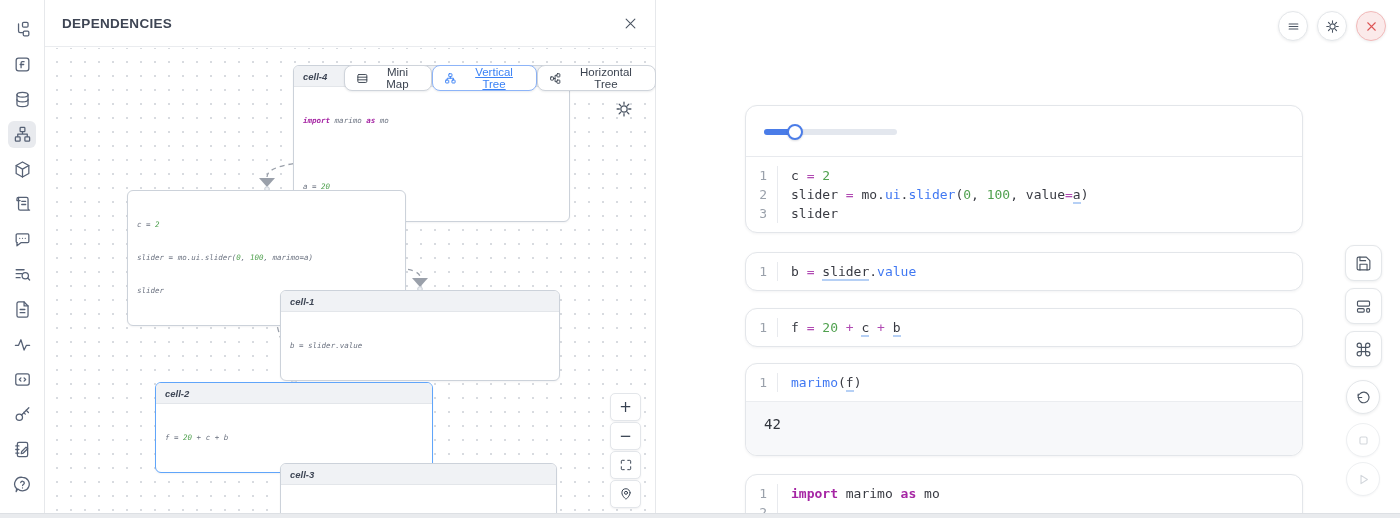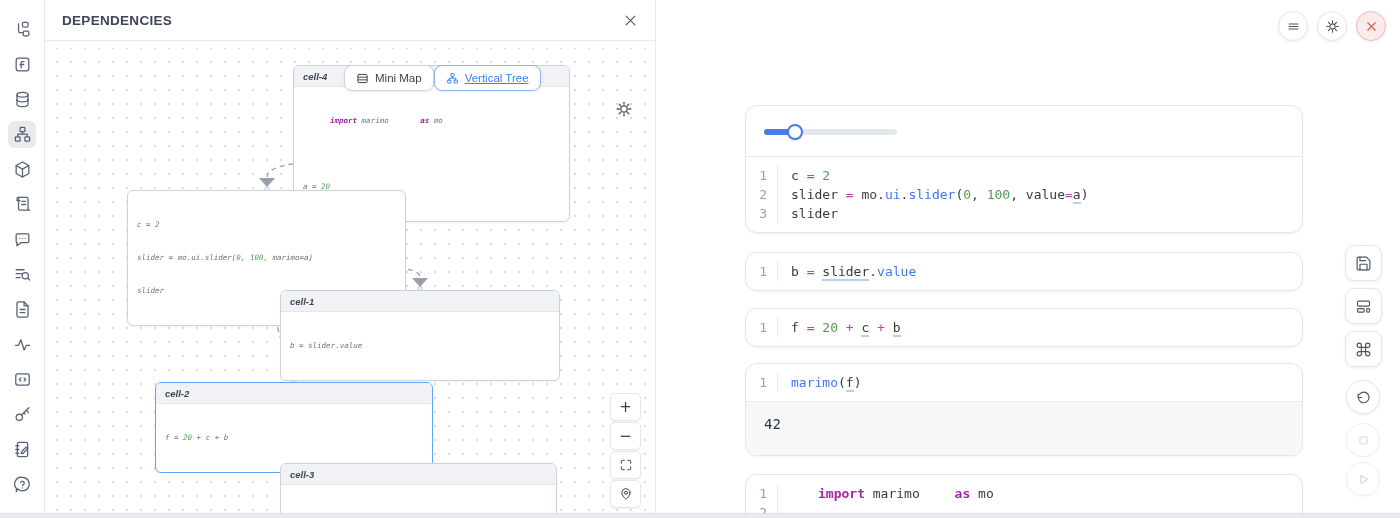--- a/index.html
+++ b/index.html
@@ -12,21 +12,21 @@
     align-items:center; padding-top:16px; gap:8px; background:#fff; z-index:5; }
   .sb-item { width:28px; height:27px; display:flex; align-items:center; justify-content:center;
     border-radius:6px; color:#566175; cursor:pointer; }
   .sb-item.active { background:#e8eaee; }
   .sb-item svg { width:19px; height:19px; stroke:#566175; fill:none;
     stroke-width:1.6; stroke-linecap:round; stroke-linejoin:round; }
 
   
   .dep-panel { position:absolute; left:45px; top:0; width:611px; height:518px;
     border-right:1px solid #e6e8eb; background:#fff; }
-  .dep-header { height:41px; display:flex; align-items:center; justify-content:space-between;
+  .dep-header { height:47px; display:flex; align-items:center; justify-content:space-between;
     padding:0 17px; border-bottom:1px solid #eaecef;text-align:right; }
   .dep-title { font-size:13.5px; font-weight:bold; letter-spacing:.3px; color:#3e4554; }
   .icon-btn { background:none; border:none; cursor:pointer; display:flex; align-items:center; justify-content:center; }
   .icon-btn svg { stroke:#4b5563; fill:none; stroke-width:1.7; stroke-linecap:round; }
 
   .canvas { position:absolute; left:0; top:48px; width:611px; height:470px; overflow:hidden;
     background-image:radial-gradient(#d8dbe0 1px, transparent 1.2px);
     background-size:14px 14px; background-position:5px 7px; }
   .edges { position:absolute; left:0; top:0; z-index:1; }
 
@@ -69,21 +69,21 @@
   .tb-circle.danger { background:#fbeaea; border-color:#f2b9b9; }
   .tb-circle.danger svg { stroke:#dd5454; }
 
   .cards { position:absolute; left:745px; top:105px; width:558px; }
   .card { background:#fff; border:1px solid #e3e6ea; border-radius:12px;
     box-shadow:0 1px 3px rgba(15,23,42,.05); }
   .codearea { padding:9px 0; }
   .cl { display:flex; font-family:"DejaVu Sans Mono", monospace; font-size:13px; line-height:19px; }
   .ln { width:32px; text-align:right; padding-right:10px; color:#9aa1ab; border-right:1px solid #e8eaee; flex:none; }
   .code { padding-left:13px; color:#383a42; white-space:pre; }
-  .tok-kw { color:#a626a4; font-weight:bold;margin-left:27px; }
+  .tok-kw { color:#a626a4; font-weight:bold; }
   .tok-op { color:#b14ab3; }
   .tok-num { color:#50a14f; }
   .tok-fn { color:#4078f2; }
   .tok-u  { border-bottom:2px solid #b6d0f5; }
 
   .output-row { padding:18px 18px 16px; border-bottom:1px solid #e8eaee; }
   .slider { position:relative; width:133px; height:16px; cursor:pointer; }
   .slider-track { position:absolute; left:0; top:5px; width:133px; height:6px; background:#e3e7ee; border-radius:3px; }
   .slider-fill { position:absolute; left:0; top:5px; width:31px; height:6px; background:#4a7ce8; border-radius:3px; }
   .slider-thumb { position:absolute; left:23px; top:0; width:16px; height:16px; border-radius:50%;
@@ -286,20 +286,29 @@
       </button>
       <button class="gt-btn active">
         <svg viewBox="0 0 24 24">
             <rect x="9" y="3" width="6" height="5.5" rx="1"></rect>
             <path d="M12 8.5v3M6 14.5v-3h12v3"></path>
             <rect x="3" y="15" width="6" height="5.5" rx="1"></rect>
             <rect x="15" y="15" width="6" height="5.5" rx="1"></rect>
           </svg>
         <span>Vertical Tree</span>
       </button>
+      <button class="gt-btn">
+        <svg viewBox="0 0 24 24">
+            <rect x="3" y="9" width="5.5" height="6" rx="1"></rect>
+            <path d="M8.5 12h3M14.5 6h-3v12h3"></path>
+            <rect x="15" y="3" width="5.5" height="6" rx="1"></rect>
+            <rect x="15" y="15" width="5.5" height="6" rx="1"></rect>
+          </svg>
+        <span>Horizontal Tree</span>
+      </button>
     </div>
 
     <button class="icon-btn graph-gear">
       <svg viewBox="0 0 24 24">
           <circle cx="12" cy="12" r="4.2"></circle>
           <path d="M12 2.8v3M12 18.2v3M2.8 12h3M18.2 12h3M5.5 5.5l2.1 2.1M16.4 16.4l2.1 2.1M5.5 18.5l2.1-2.1M16.4 7.6l2.1-2.1"></path>
         </svg>
     </button>
 
     <div class="zoomctrl">

